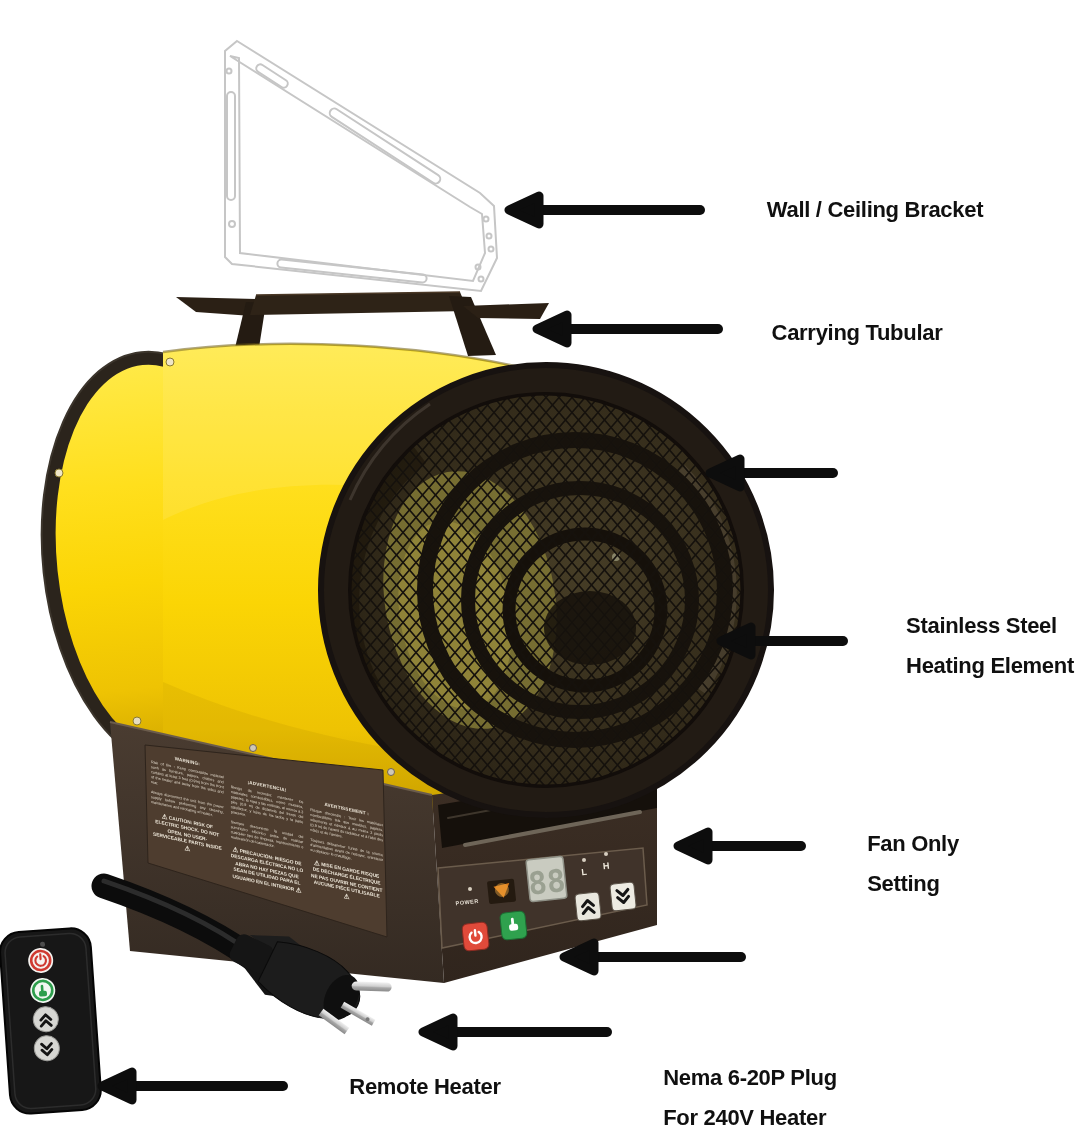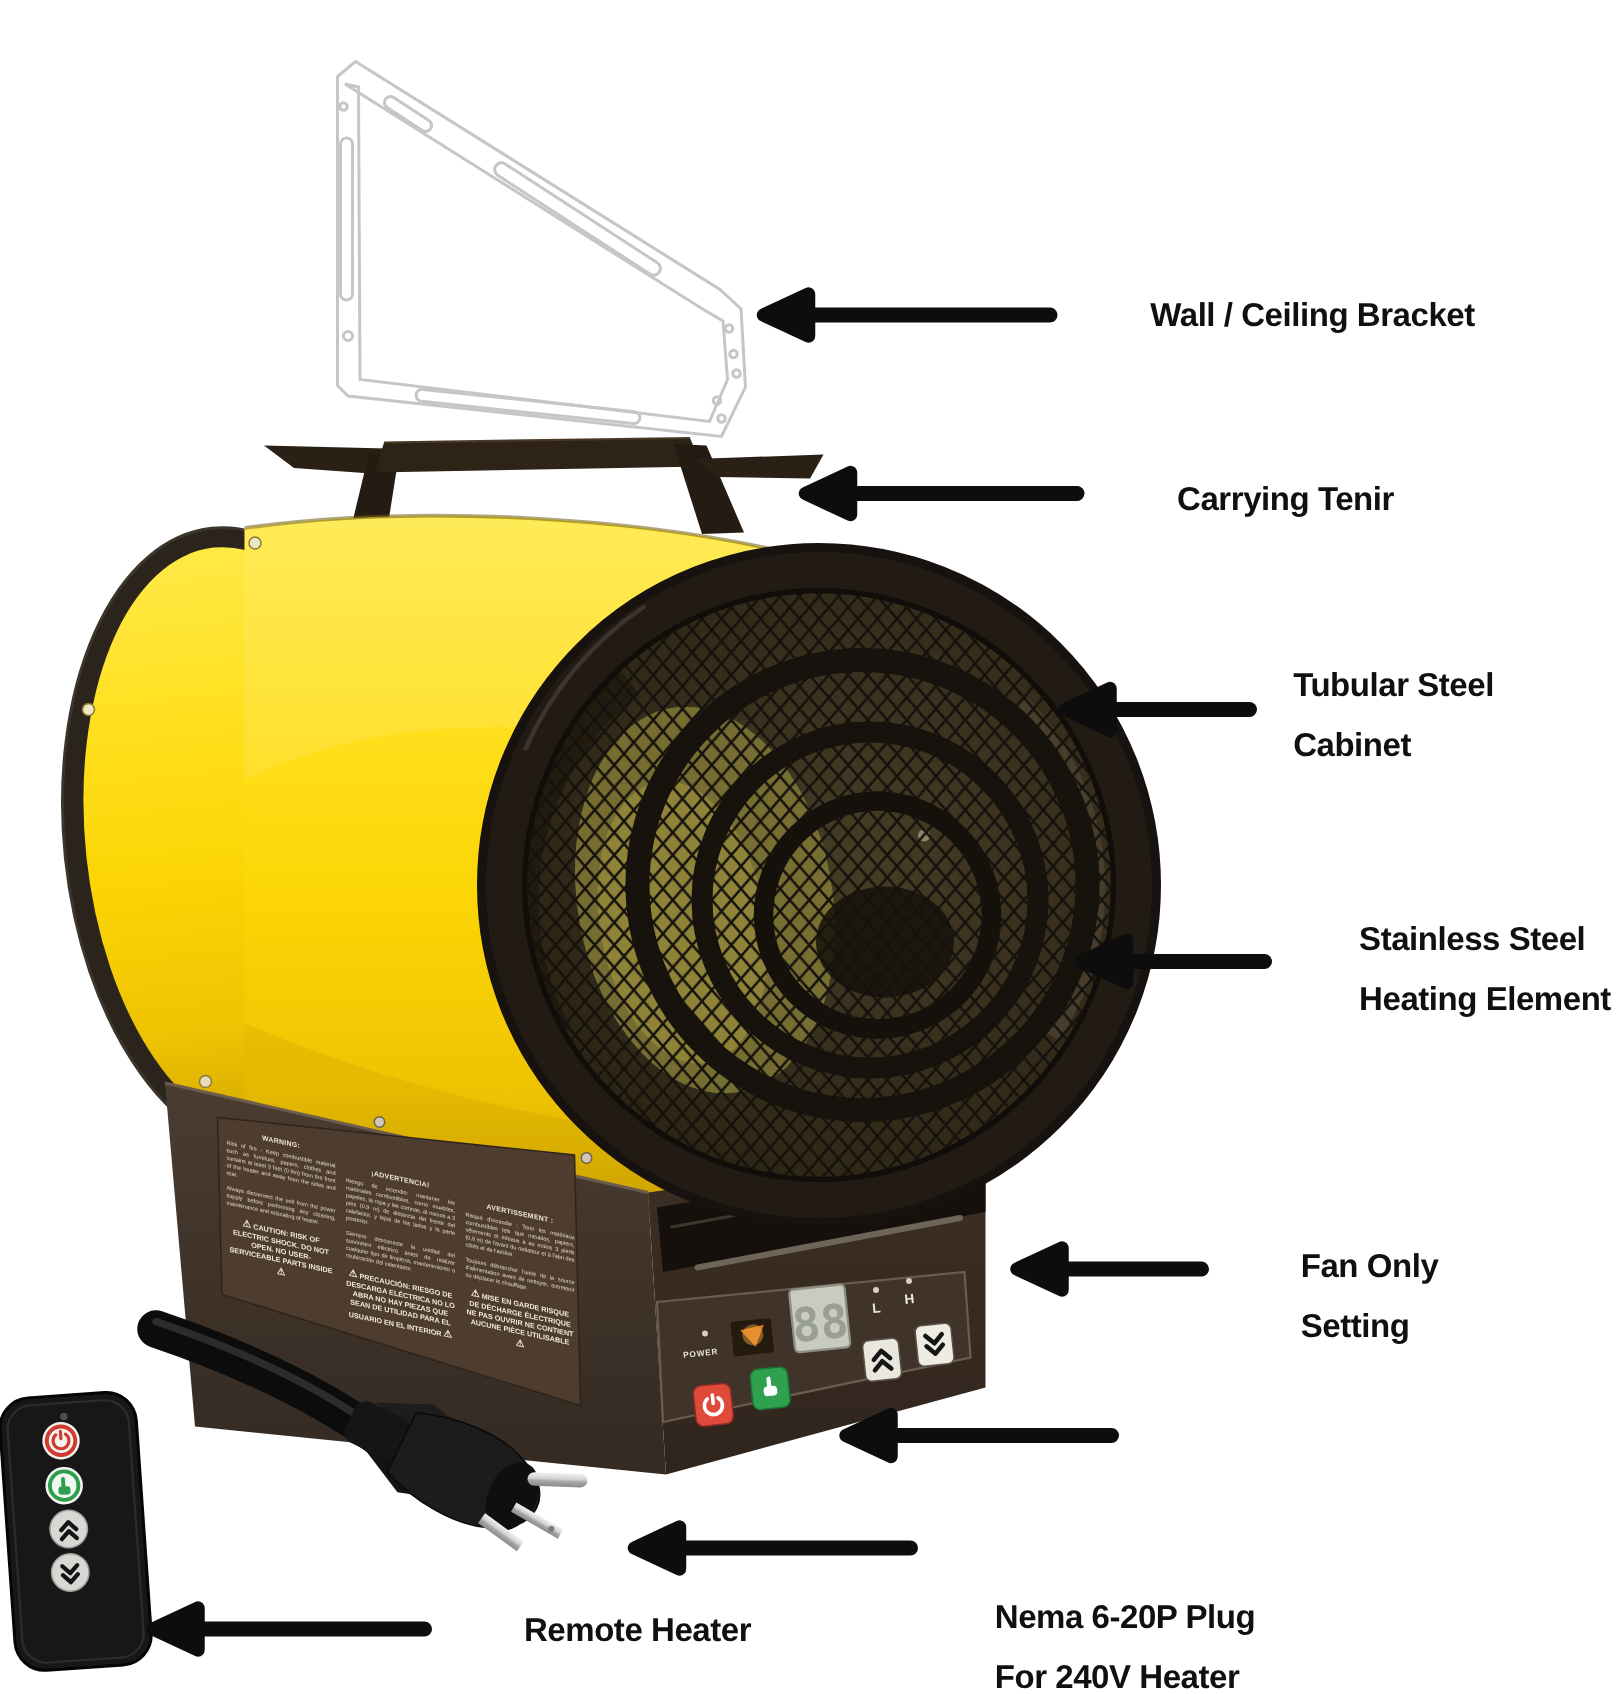--- a/index.html
+++ b/index.html
@@ -284,26 +284,22 @@
     <div class="warn-body">Toujours débrancher l'unité de la source d'alimentation avant de nettoyer, entretenir ou déplacer le chauffage.</div>
     <div class="warn-caution"><span class="tri">⚠</span> <span>MISE EN GARDE RISQUE DE DÉCHARGE ÉLECTRIQUE NE PAS OUVRIR NE CONTIENT AUCUNE PIÈCE UTILISABLE</span> <span class="tri">⚠</span></div>
   </div>
 </div>
 
 <div class="callout" style="left:875px;top:210px;">
   <span>Wall / Ceiling Bracket</span>
       <span></span>
 </div>
 <div class="callout" style="left:857px;top:333px;">
-  <span>Carrying Tenir</span>
+  <span>Carrying Tubular</span>
       <span></span>
-</div>
-<div class="callout" style="left:929px;top:477px;">
-  <span>Tubular Steel</span>
-      <span>Cabinet</span>
 </div>
 <div class="callout" style="left:958px;top:646px;margin-left:32px;">
   <span>Stainless Steel</span>
       <span>Heating Element</span>
 </div>
 <div class="callout" style="left:913px;top:847px;margin-top:17px;">
   <span>Fan Only</span>
       <span>Setting</span>
 </div>
 <div class="callout" style="left:750px;top:1098px;">

